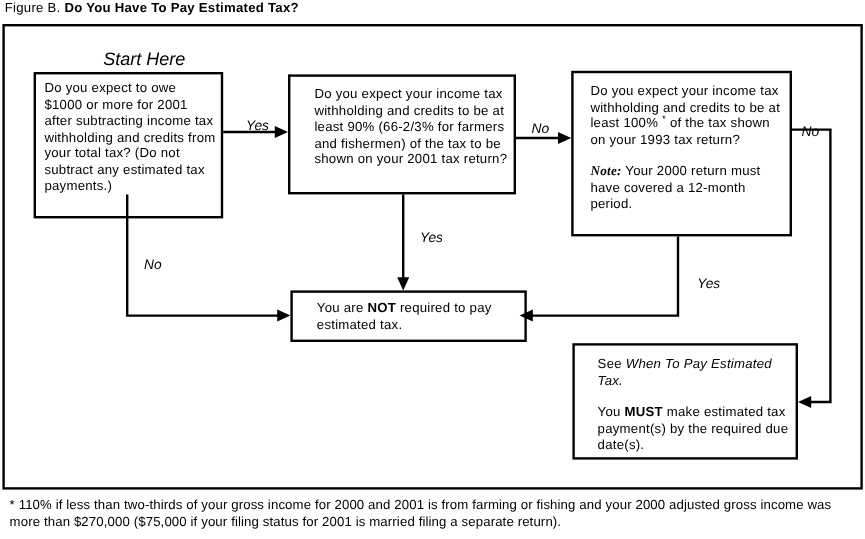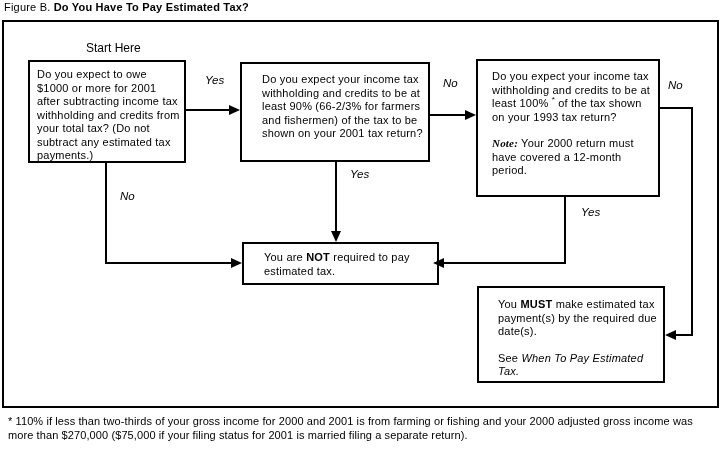--- a/index.html
+++ b/index.html
@@ -14,37 +14,37 @@
     position:absolute; left:4px; top:1px;
     font-size:11px; letter-spacing:0.2px; white-space:nowrap;
   }
   .title .bold { font-weight:bold; }
   .outer-border {
     position:absolute; left:2px; top:20px; width:717px; height:388px;
     border:2px solid #000; background:transparent;
   }
   .start-label {
     position:absolute; left:86px; top:41px;
-    font-size:12px;
+    font-style:italic; font-size:15px;
   }
   .box {
     position:absolute; border:2px solid #000; background:#fff;
     font-size:11px; line-height:13.5px; letter-spacing:0.2px;
   }
-  #box-q1 { left:28px; top:60px; width:158px; height:103px; padding:6px 3px 0 7px; }
+  #box-q1 { left:28px; top:60px; width:158px; height:122px; padding:6px 3px 0 7px; }
   #box-q2 { left:240px; top:62px; width:190px; height:100px; padding:9px 5px 0 20px; }
   #box-q3 { left:476px; top:59px; width:184px; height:138px; padding:9px 5px 0 14px; }
   #box-not { left:242px; top:242px; width:197px; height:43px; padding:7px 5px 0 20px; }
   #box-must { left:477px; top:286px; width:188px; height:97px; padding:10px 5px 0 19px; }
   .box p + p { margin-top:13px; }
   .box b { font-weight:bold; }
   .bold-italic { font-weight:bold; font-style:italic;font-family:Liberation Serif, serif; }
   sup { font-size:8px; vertical-align:super; line-height:0; }
   .edge-label {
-    position:absolute; font-style:italic; font-size:11.5px; white-space:nowrap;
+    position:absolute; font-style:italic; font-size:11.5px; white-space:nowrap;margin-top:25px;
   }
   #lbl-q1-yes { left:205px; top:74px; }
   #lbl-q2-no  { left:443px; top:77px; }
   #lbl-q3-no  { left:668px; top:79px; }
   #lbl-q1-no  { left:120px; top:190px; }
   #lbl-q2-yes { left:350px; top:168px; }
   #lbl-q3-yes { left:581px; top:206px; }
   #connectors { position:absolute; left:0; top:0; width:721px; height:449px; pointer-events:none; }
   .footnote {
     position:absolute; left:8px; top:415px; width:708px;
@@ -71,22 +71,22 @@
 <div class="box" id="box-q3">
   <p><span>Do you expect your income tax withholding and credits to be at least 100% </span><sup>*</sup><span> of the tax shown on your 1993 tax return?</span></p>
   <p><span class="bold-italic">Note:</span><span> Your 2000 return must have covered a 12-month period.</span></p>
 </div>
 
 <div class="box" id="box-not">
   <span>You are </span><b>NOT</b><span> required to pay estimated tax.</span>
 </div>
 
 <div class="box" id="box-must">
+  <p><span>See </span><i>When To Pay Estimated Tax.</i></p>
   <p><span>You </span><b>MUST</b><span> make estimated tax payment(s) by the required due date(s).</span></p>
-  <p><span>See </span><i>When To Pay Estimated Tax.</i></p>
 </div>
 
 <div class="edge-label" id="lbl-q1-yes">Yes</div>
 <div class="edge-label" id="lbl-q2-no">No</div>
 <div class="edge-label" id="lbl-q3-no">No</div>
 <div class="edge-label" id="lbl-q1-no">No</div>
 <div class="edge-label" id="lbl-q2-yes">Yes</div>
 <div class="edge-label" id="lbl-q3-yes">Yes</div>
 
 <svg id="connectors" viewBox="0 0 721 449" xmlns="http://www.w3.org/2000/svg">

